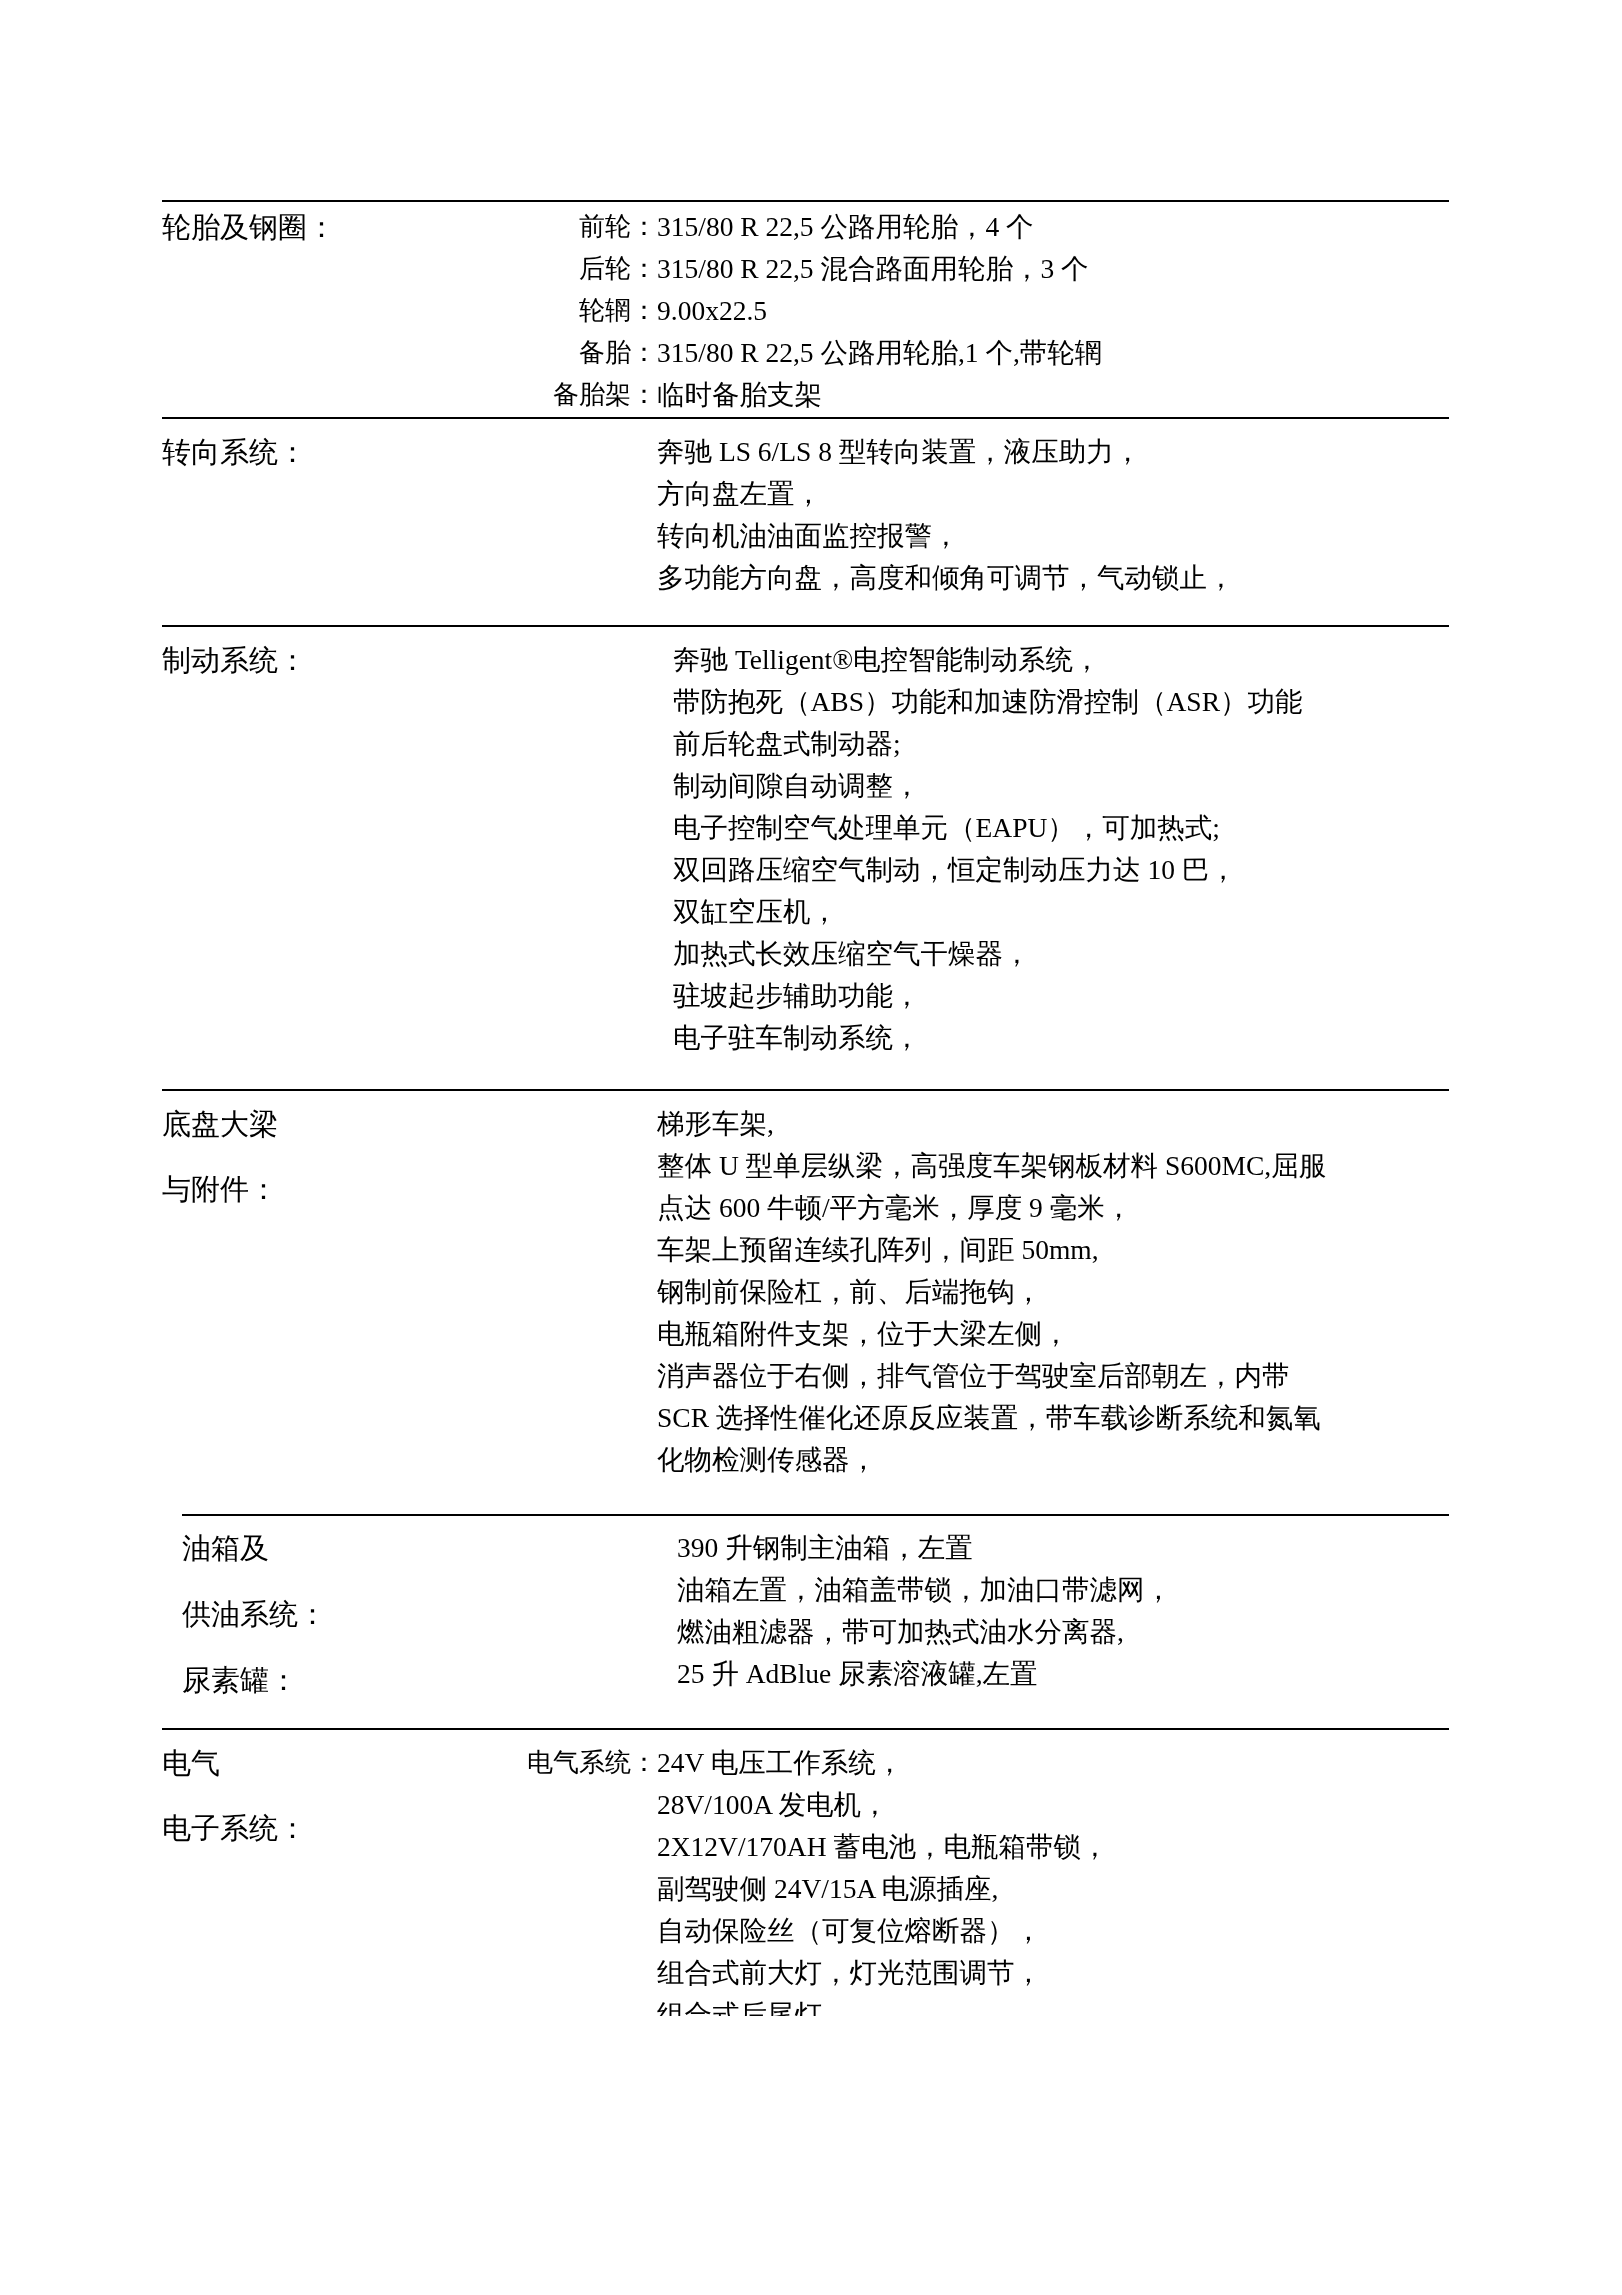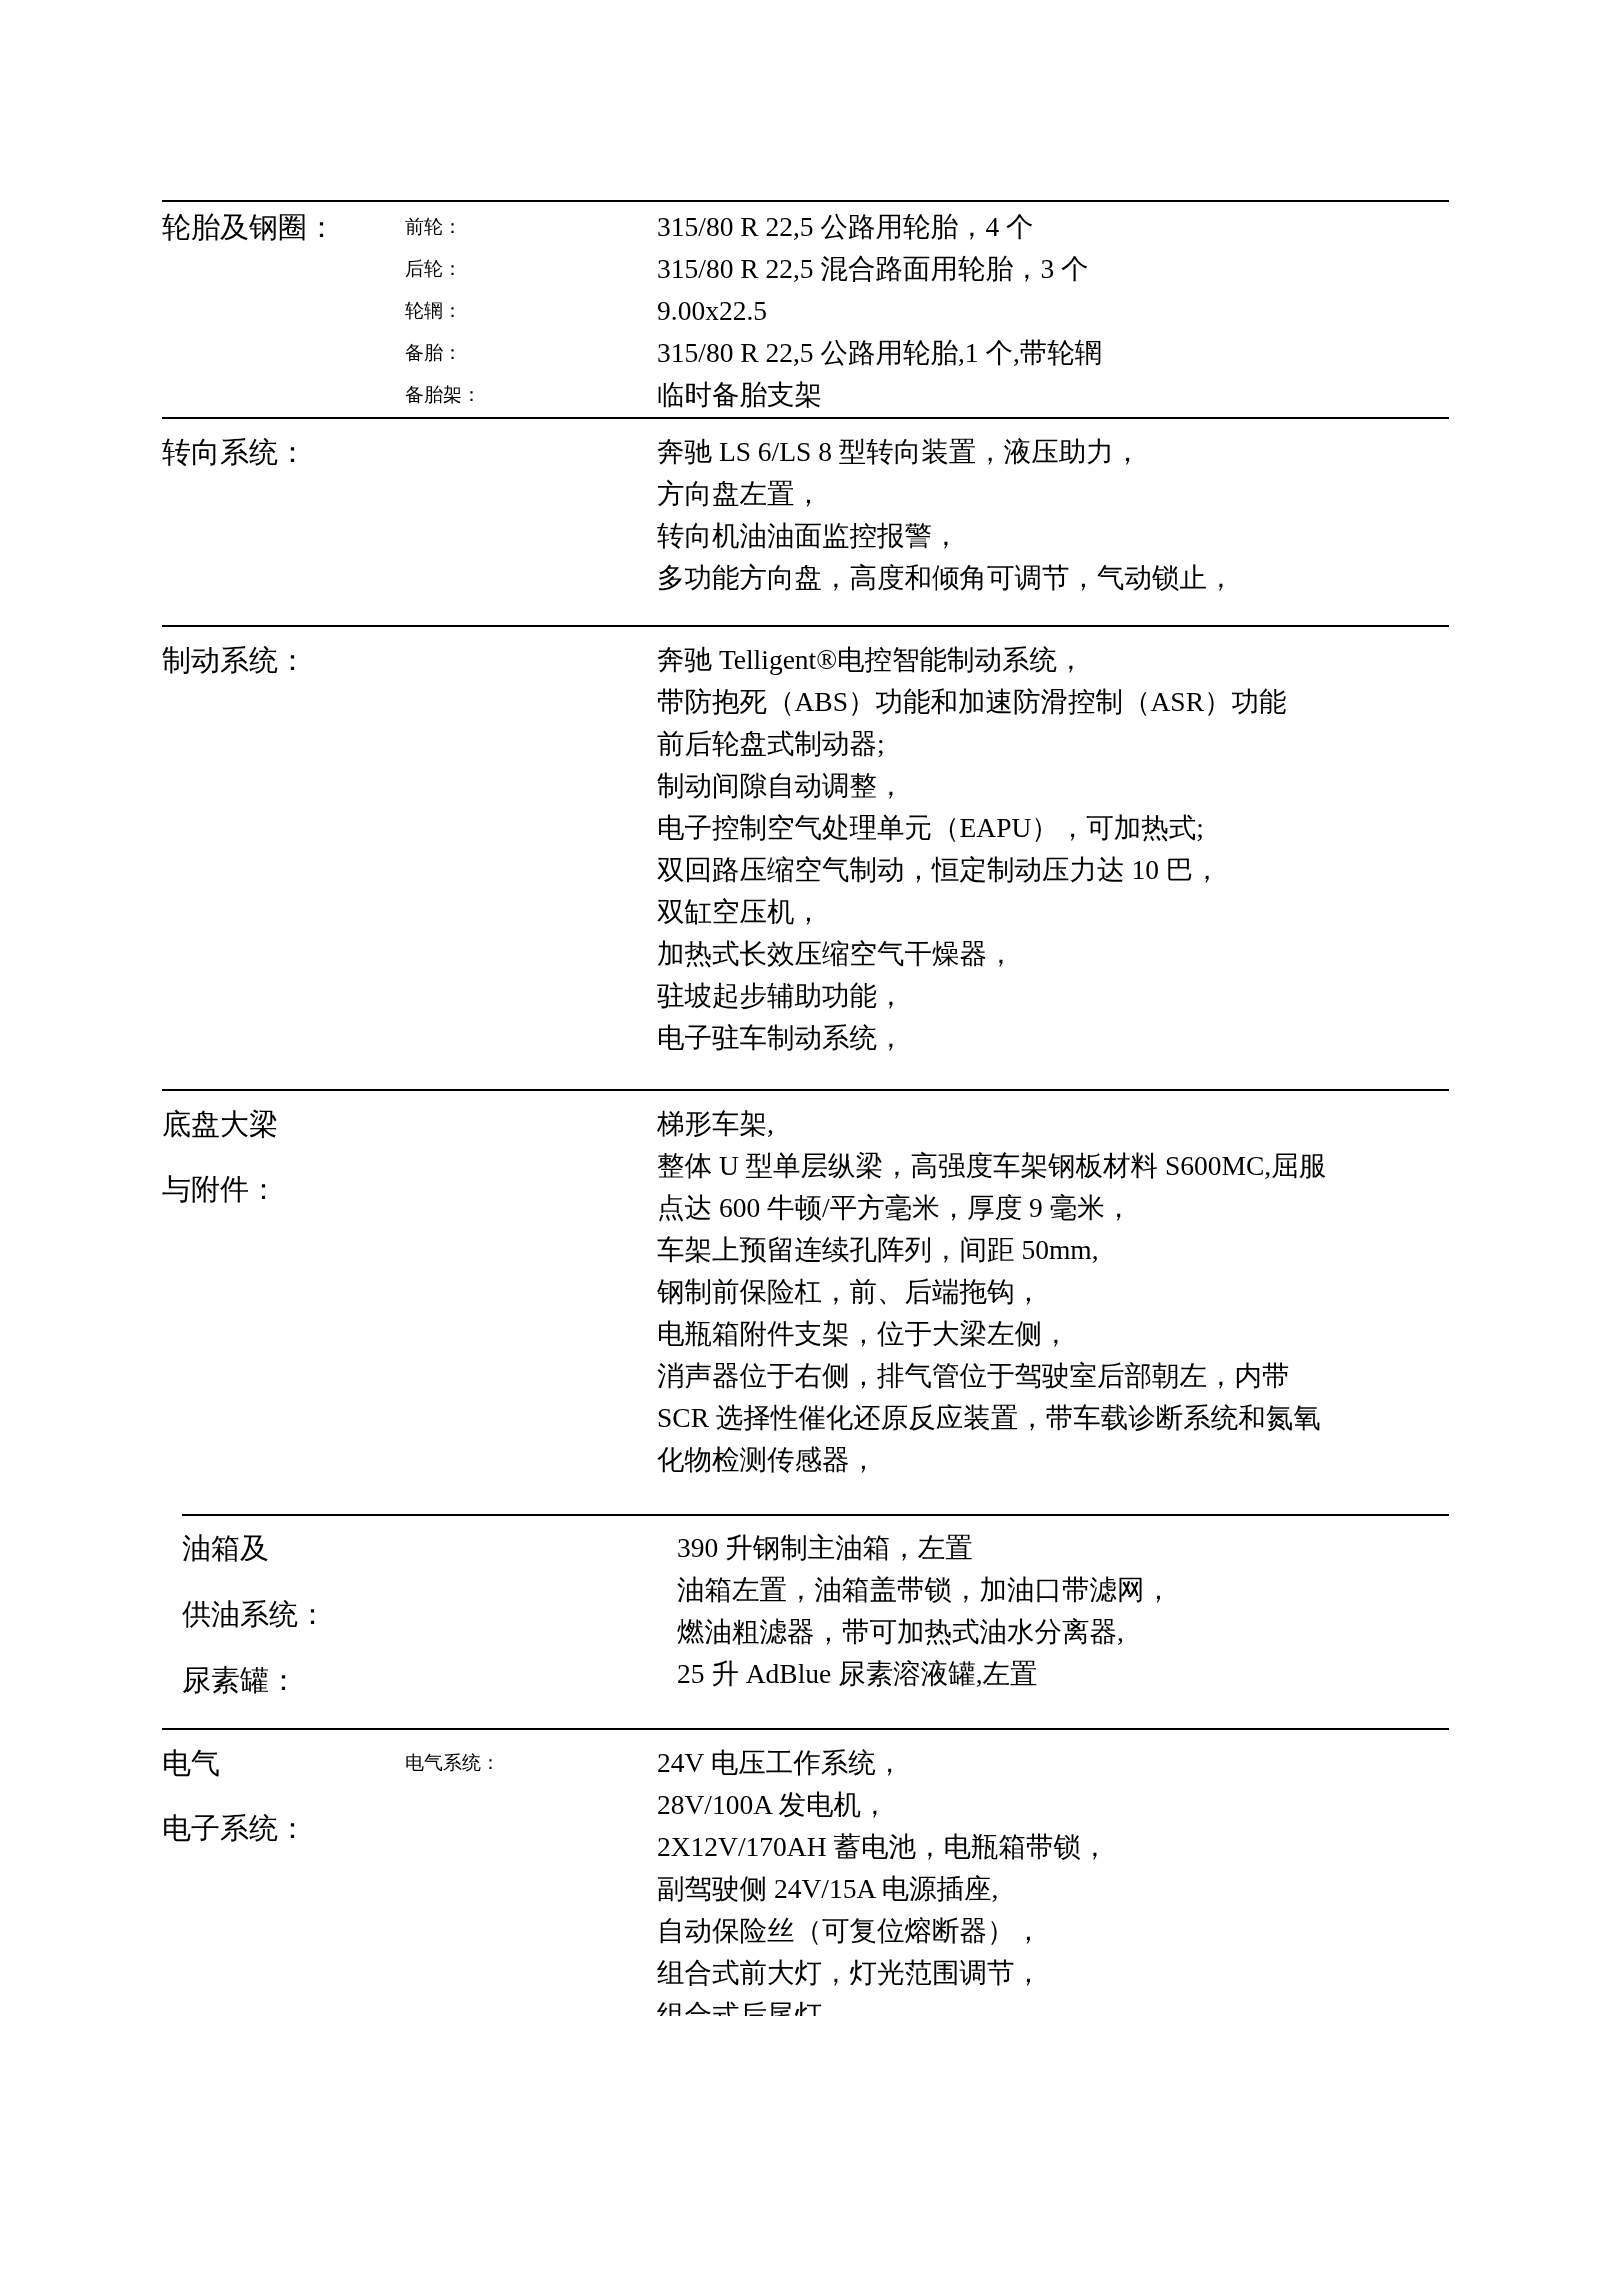--- a/index.html
+++ b/index.html
@@ -17,44 +17,45 @@
     left: 162px;
     top: 200px;
     width: 1287px;
   }
   .section {
     display: flex;
     border-top: 2.6px solid #000000;
   }
   .section.s1 { padding: 3.9px 0 1.3px 0; }
   .section.s2 { padding: 11.8px 0 26px 0; }
-  .section.s3 { padding: 11.8px 0 30px 0; }
+  .section.s3 { padding: 11.8px 0 30px 0; gap: 16px; }
   .section.s4 { padding: 11.8px 0 33px 0; }
   .section.s5 { padding: 11.8px 0 27.5px 0; margin-left: 20px; }
   .section.s6 { padding: 11.8px 0 43px 0; position: relative; }
   .label-col {
     flex: 0 0 243px;
     width: 243px;
   }
   .label-line {
     font-size: 29px;
     line-height: 42px;
     white-space: nowrap;
     overflow: hidden;
   }
   .label-line + .label-line { margin-top: 23.6px; }
   .rows-col { flex: 1 1 auto; min-width: 0; }
   .row { display: flex; }
   .sub {
     flex: 0 0 252px;
     width: 252px;
-    font-size: 19px;
+    font-size: 26px;
     line-height: 42px;
     white-space: nowrap;
     overflow: hidden;
+    text-align: right;
   }
   .val {
     flex: 1 1 auto;
     min-width: 0;
     font-size: 27.5px;
     line-height: 42px;
     white-space: nowrap;
     overflow: hidden;
   }
   .bottom-rule {

